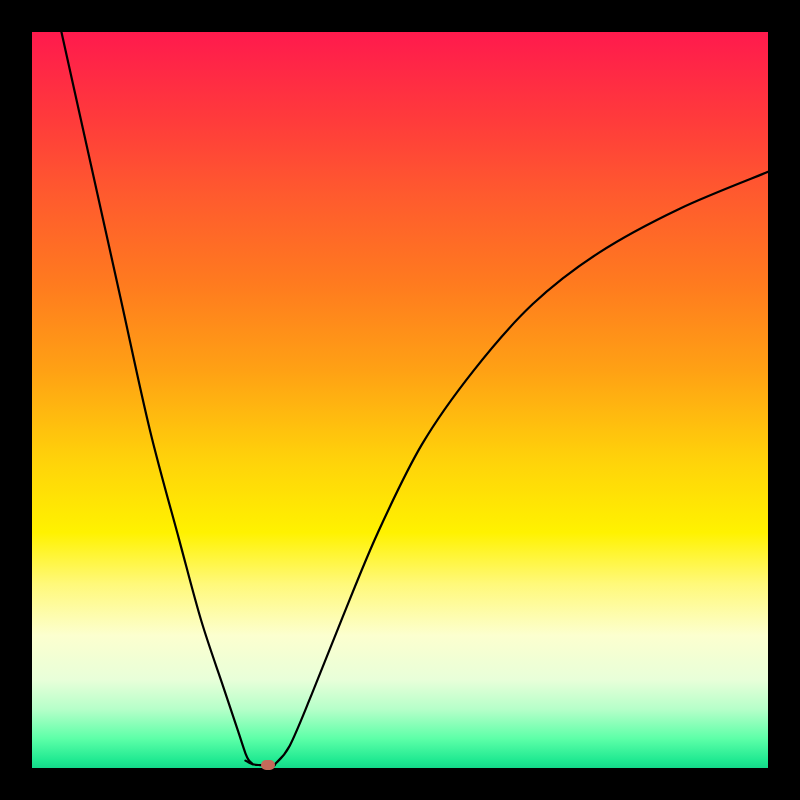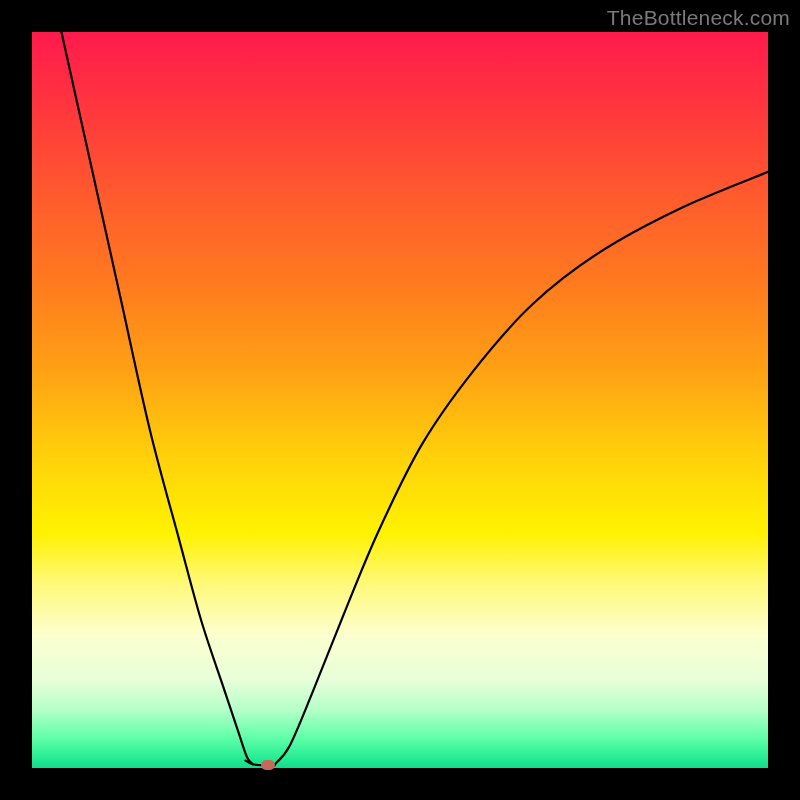--- a/index.html
+++ b/index.html
@@ -65,21 +65,20 @@
     width: 14px;
     height: 10px;
     border-radius: 5px;
     background: #c56a5a;
   }
 </style>
 </head>
 <body>
 
 <div class="frame">
-  <div class="watermark">TheBottleneck.com</div>
 
   <div class="plot-area">
     <svg class="curve" viewBox="0 0 736 736" preserveAspectRatio="none">
       <path id="curve-path" d="M 29.44 0.00 C 34.35 22.08, 49.07 88.32, 58.88 132.48 C 68.69 176.64, 78.51 220.80, 88.32 264.96 C 98.13 309.12, 107.95 356.96, 117.76 397.44 C 127.57 437.92, 138.61 475.95, 147.20 507.84 C 155.79 539.73, 161.92 564.27, 169.28 588.80 C 176.64 613.33, 185.23 636.64, 191.36 655.04 C 197.49 673.44, 202.40 688.16, 206.08 699.20 C 209.76 710.24, 211.60 716.37, 213.44 721.28 C 215.28 726.19, 215.89 726.80, 217.12 728.64 C 218.35 730.48, 221.41 732.32, 220.80 732.32 C 220.19 732.32, 213.44 728.64, 213.44 728.64 C 213.44 728.64, 218.35 731.58, 220.80 732.32 C 223.25 733.06, 225.71 732.93, 228.16 733.06 C 230.61 733.18, 233.07 733.18, 235.52 733.06 C 237.97 732.93, 241.65 732.44, 242.88 732.32 C 244.11 732.20, 240.43 735.39, 242.88 732.32 C 245.33 729.25, 251.47 725.57, 257.60 713.92 C 263.73 702.27, 271.09 683.25, 279.68 662.40 C 288.27 641.55, 298.08 615.79, 309.12 588.80 C 320.16 561.81, 332.43 529.92, 345.92 500.48 C 359.41 471.04, 374.13 439.15, 390.08 412.16 C 406.03 385.17, 423.20 361.87, 441.60 338.56 C 460.00 315.25, 479.63 291.95, 500.48 272.32 C 521.33 252.69, 542.19 236.75, 566.72 220.80 C 591.25 204.85, 619.47 190.13, 647.68 176.64 C 675.89 163.15, 721.28 145.97, 736.00 139.84" fill="none" stroke="#000" stroke-width="2.2" stroke-linejoin="round" stroke-linecap="round"></path>
     </svg>
     <div class="marker" id="min-marker" style="left: 228.52px; top: 728.056px;"></div>
   </div>
 </div>
 
 </body></html>

